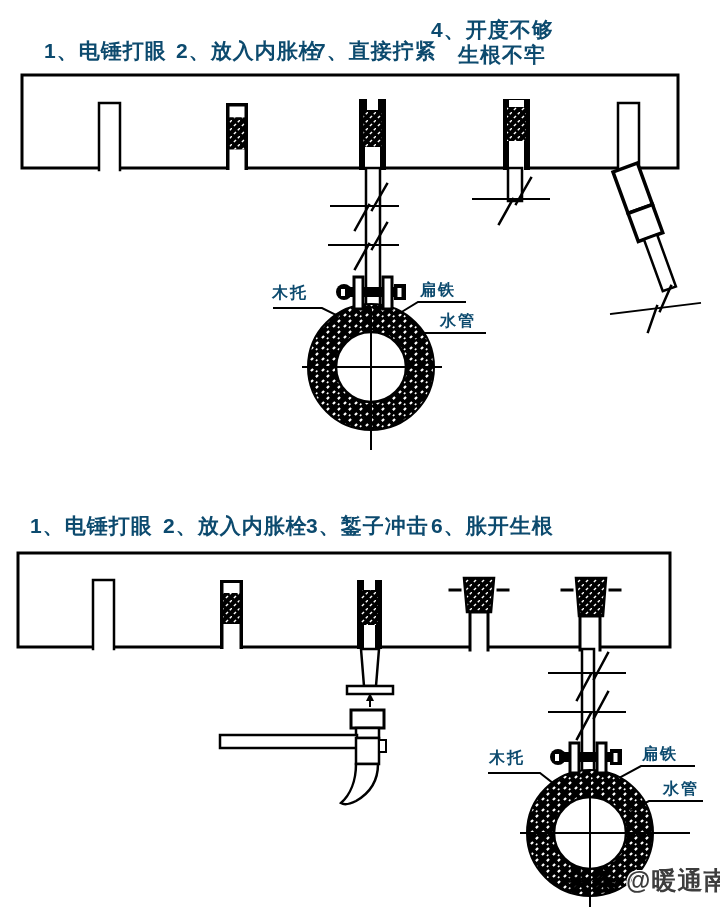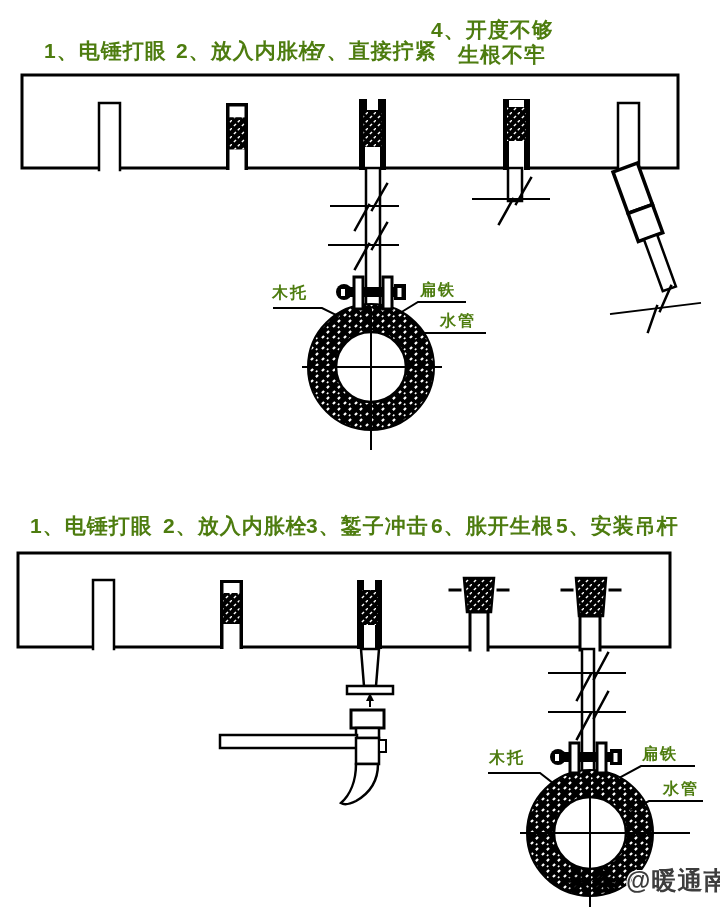--- a/index.html
+++ b/index.html
@@ -2,21 +2,21 @@
 <html><head>
 <meta charset="utf-8">
 <style>
   html,body{margin:0;padding:0;background:#fff;}
   #stage{
     position:relative;width:720px;height:908px;background:#fff;overflow:hidden;
     font-family:"Liberation Sans","DejaVu Sans",sans-serif;
   }
   #linework{position:absolute;left:0;top:0;}
   .lbl{
-    position:absolute;color:#4d7c0f;font-weight:bold;white-space:nowrap;
+    position:absolute;color:#0c4a6e;font-weight:bold;white-space:nowrap;
     font-size:21px;letter-spacing:1px;
   }
   .callout{font-size:16px;letter-spacing:2px;}
   .wm{
     position:absolute;left:566px;top:864px;font-size:25px;font-weight:bold;
     white-space:nowrap;letter-spacing:1px;
   }
   .wm .badge{color:#000000;text-shadow:0 0 2px #000;}
   .wm .handle{
     color:#3d3d3d;margin-left:8px;
@@ -181,21 +181,20 @@
   <div class="lbl" style="left:458px;top:41px">生根不牢</div>
 
   <div class="lbl callout" style="left:272px;top:283px">木托</div>
   <div class="lbl callout" style="left:420px;top:280px">扁铁</div>
   <div class="lbl callout" style="left:440px;top:311px">水管</div>
 
   <div class="lbl" style="left:30px;top:512px">1、电锤打眼</div>
   <div class="lbl" style="left:163px;top:512px">2、放入内胀栓</div>
   <div class="lbl" style="left:306px;top:512px">3、錾子冲击</div>
   <div class="lbl" style="left:431px;top:512px">6、胀开生根</div>
-  <div class="lbl" style="left:556px;top:512px">5、安装吊杆</div>
 
   <div class="lbl callout" style="left:489px;top:748px">木托</div>
   <div class="lbl callout" style="left:642px;top:744px">扁铁</div>
   <div class="lbl callout" style="left:663px;top:779px">水管</div>
 
   <div class="wm">
     <span class="badge">头条</span><span class="handle">@暖通南社</span>
   </div>
 
 </div>

